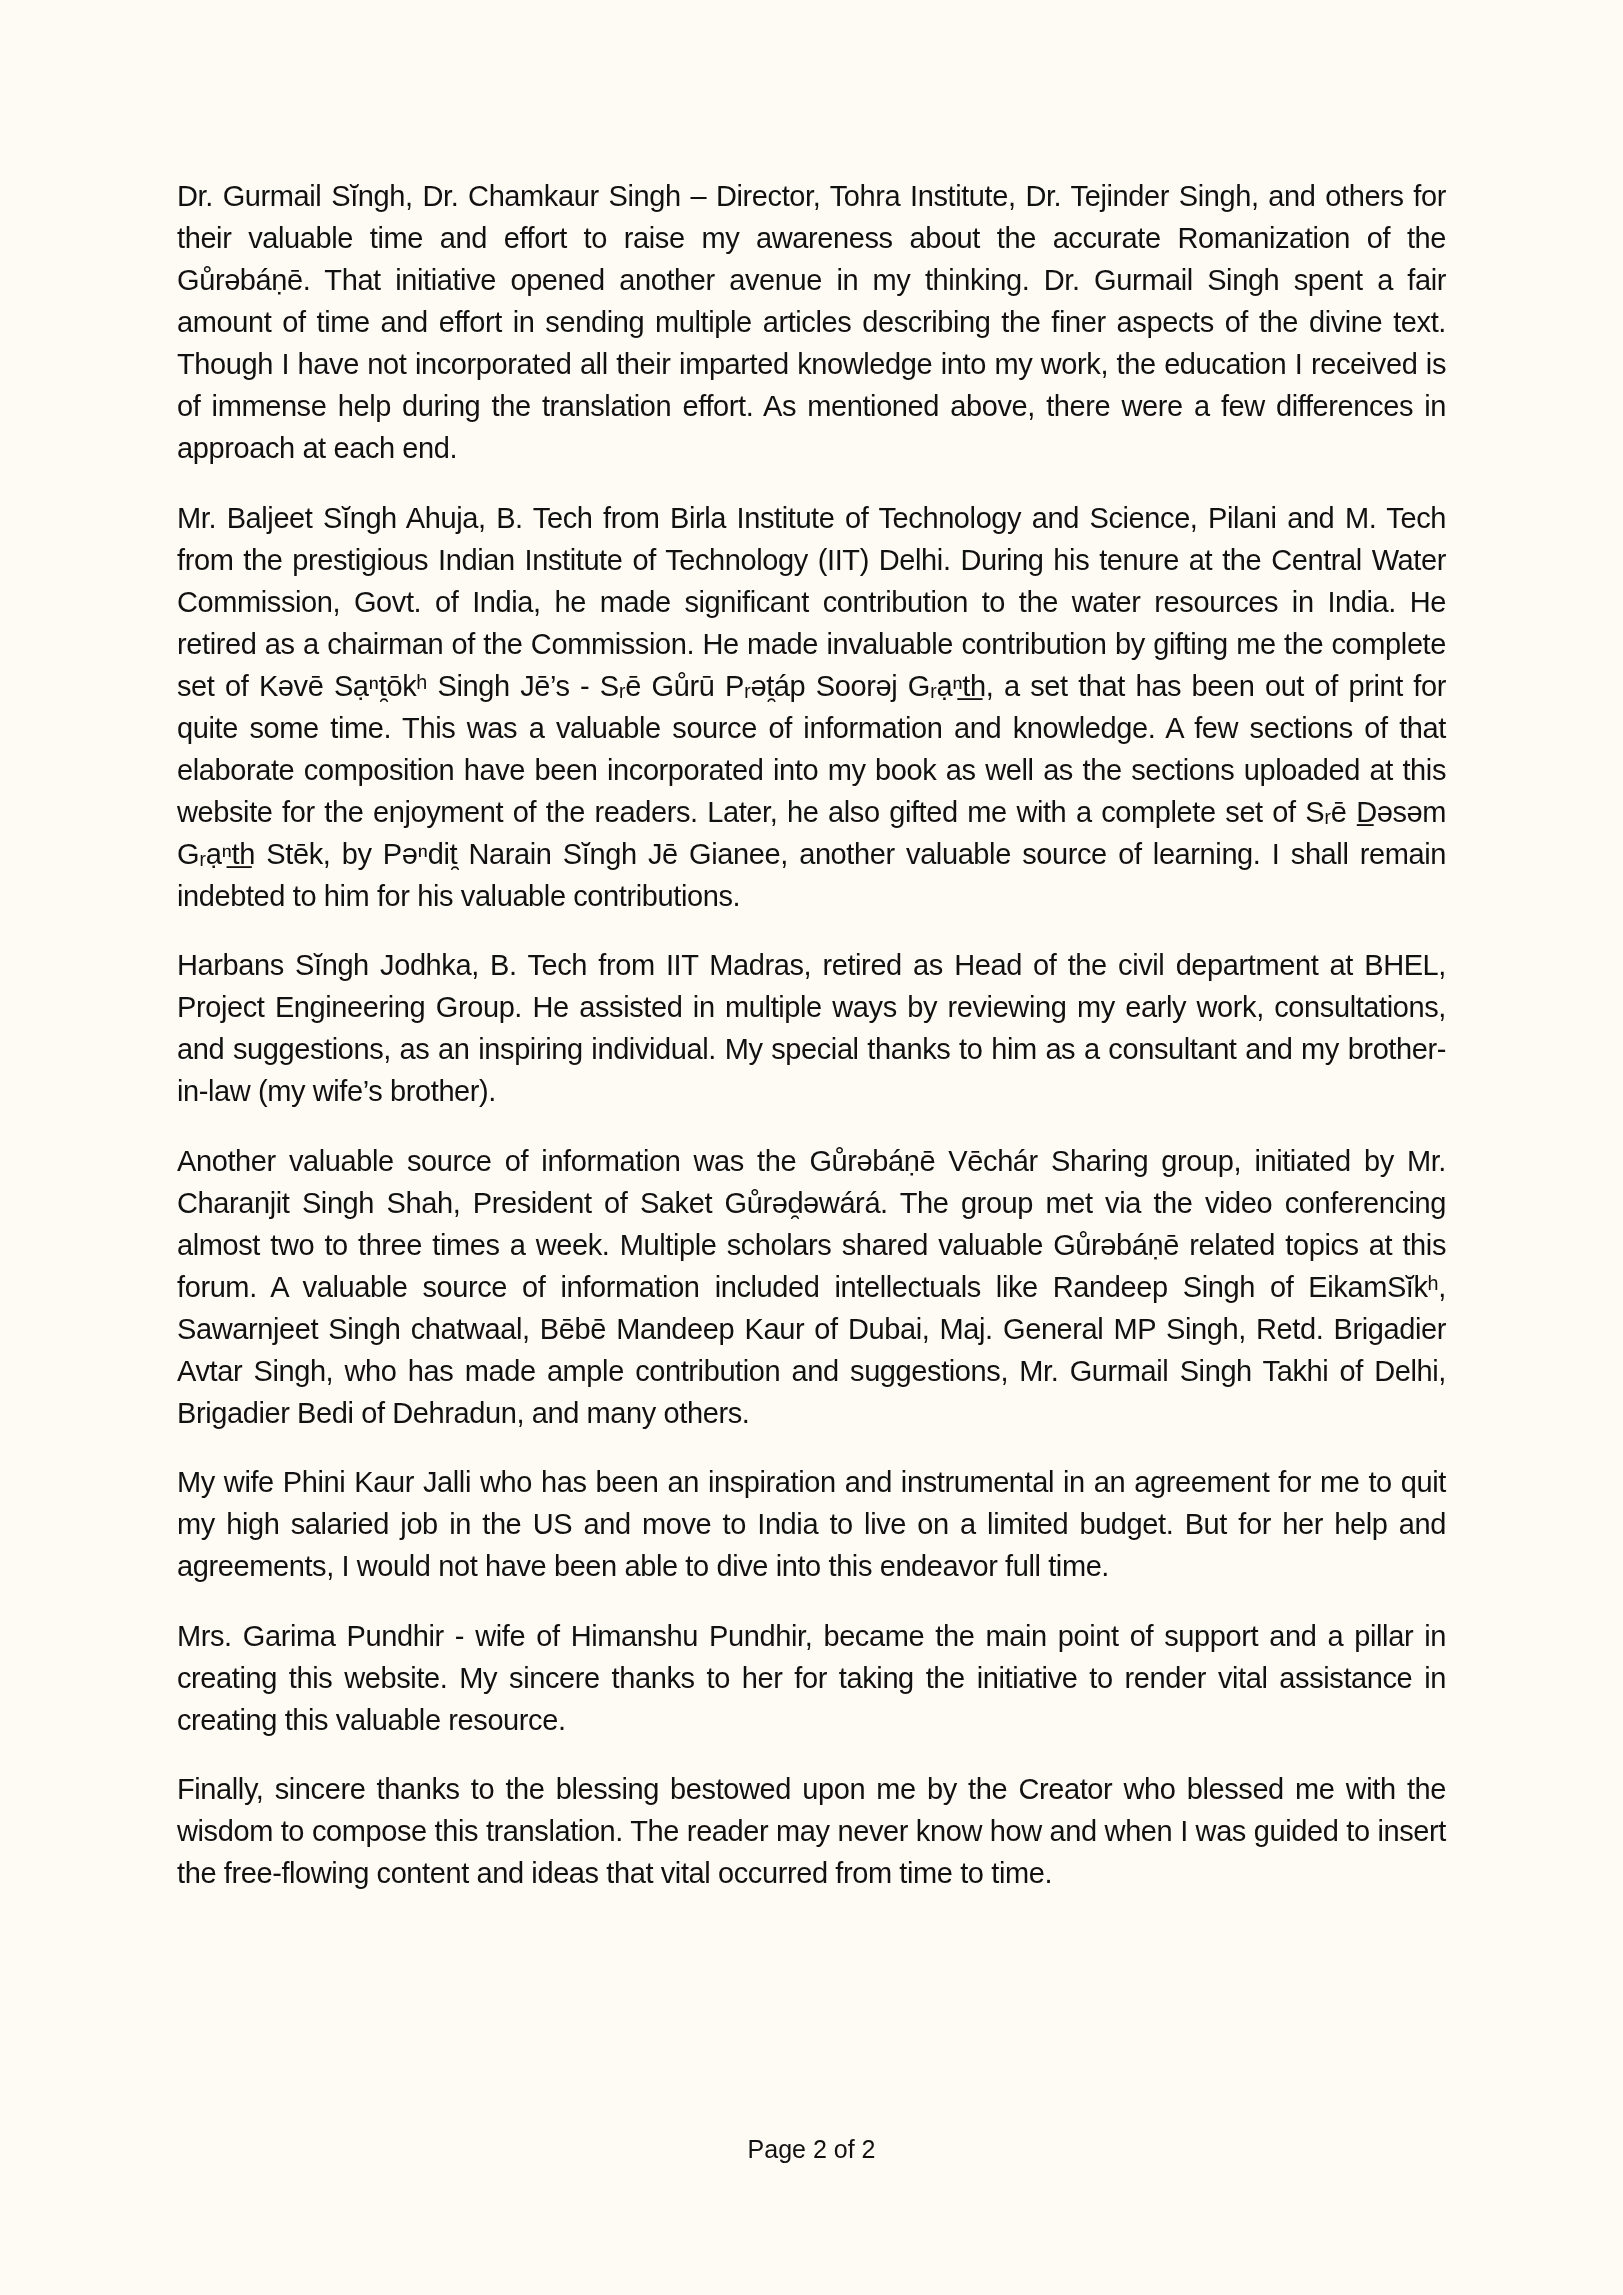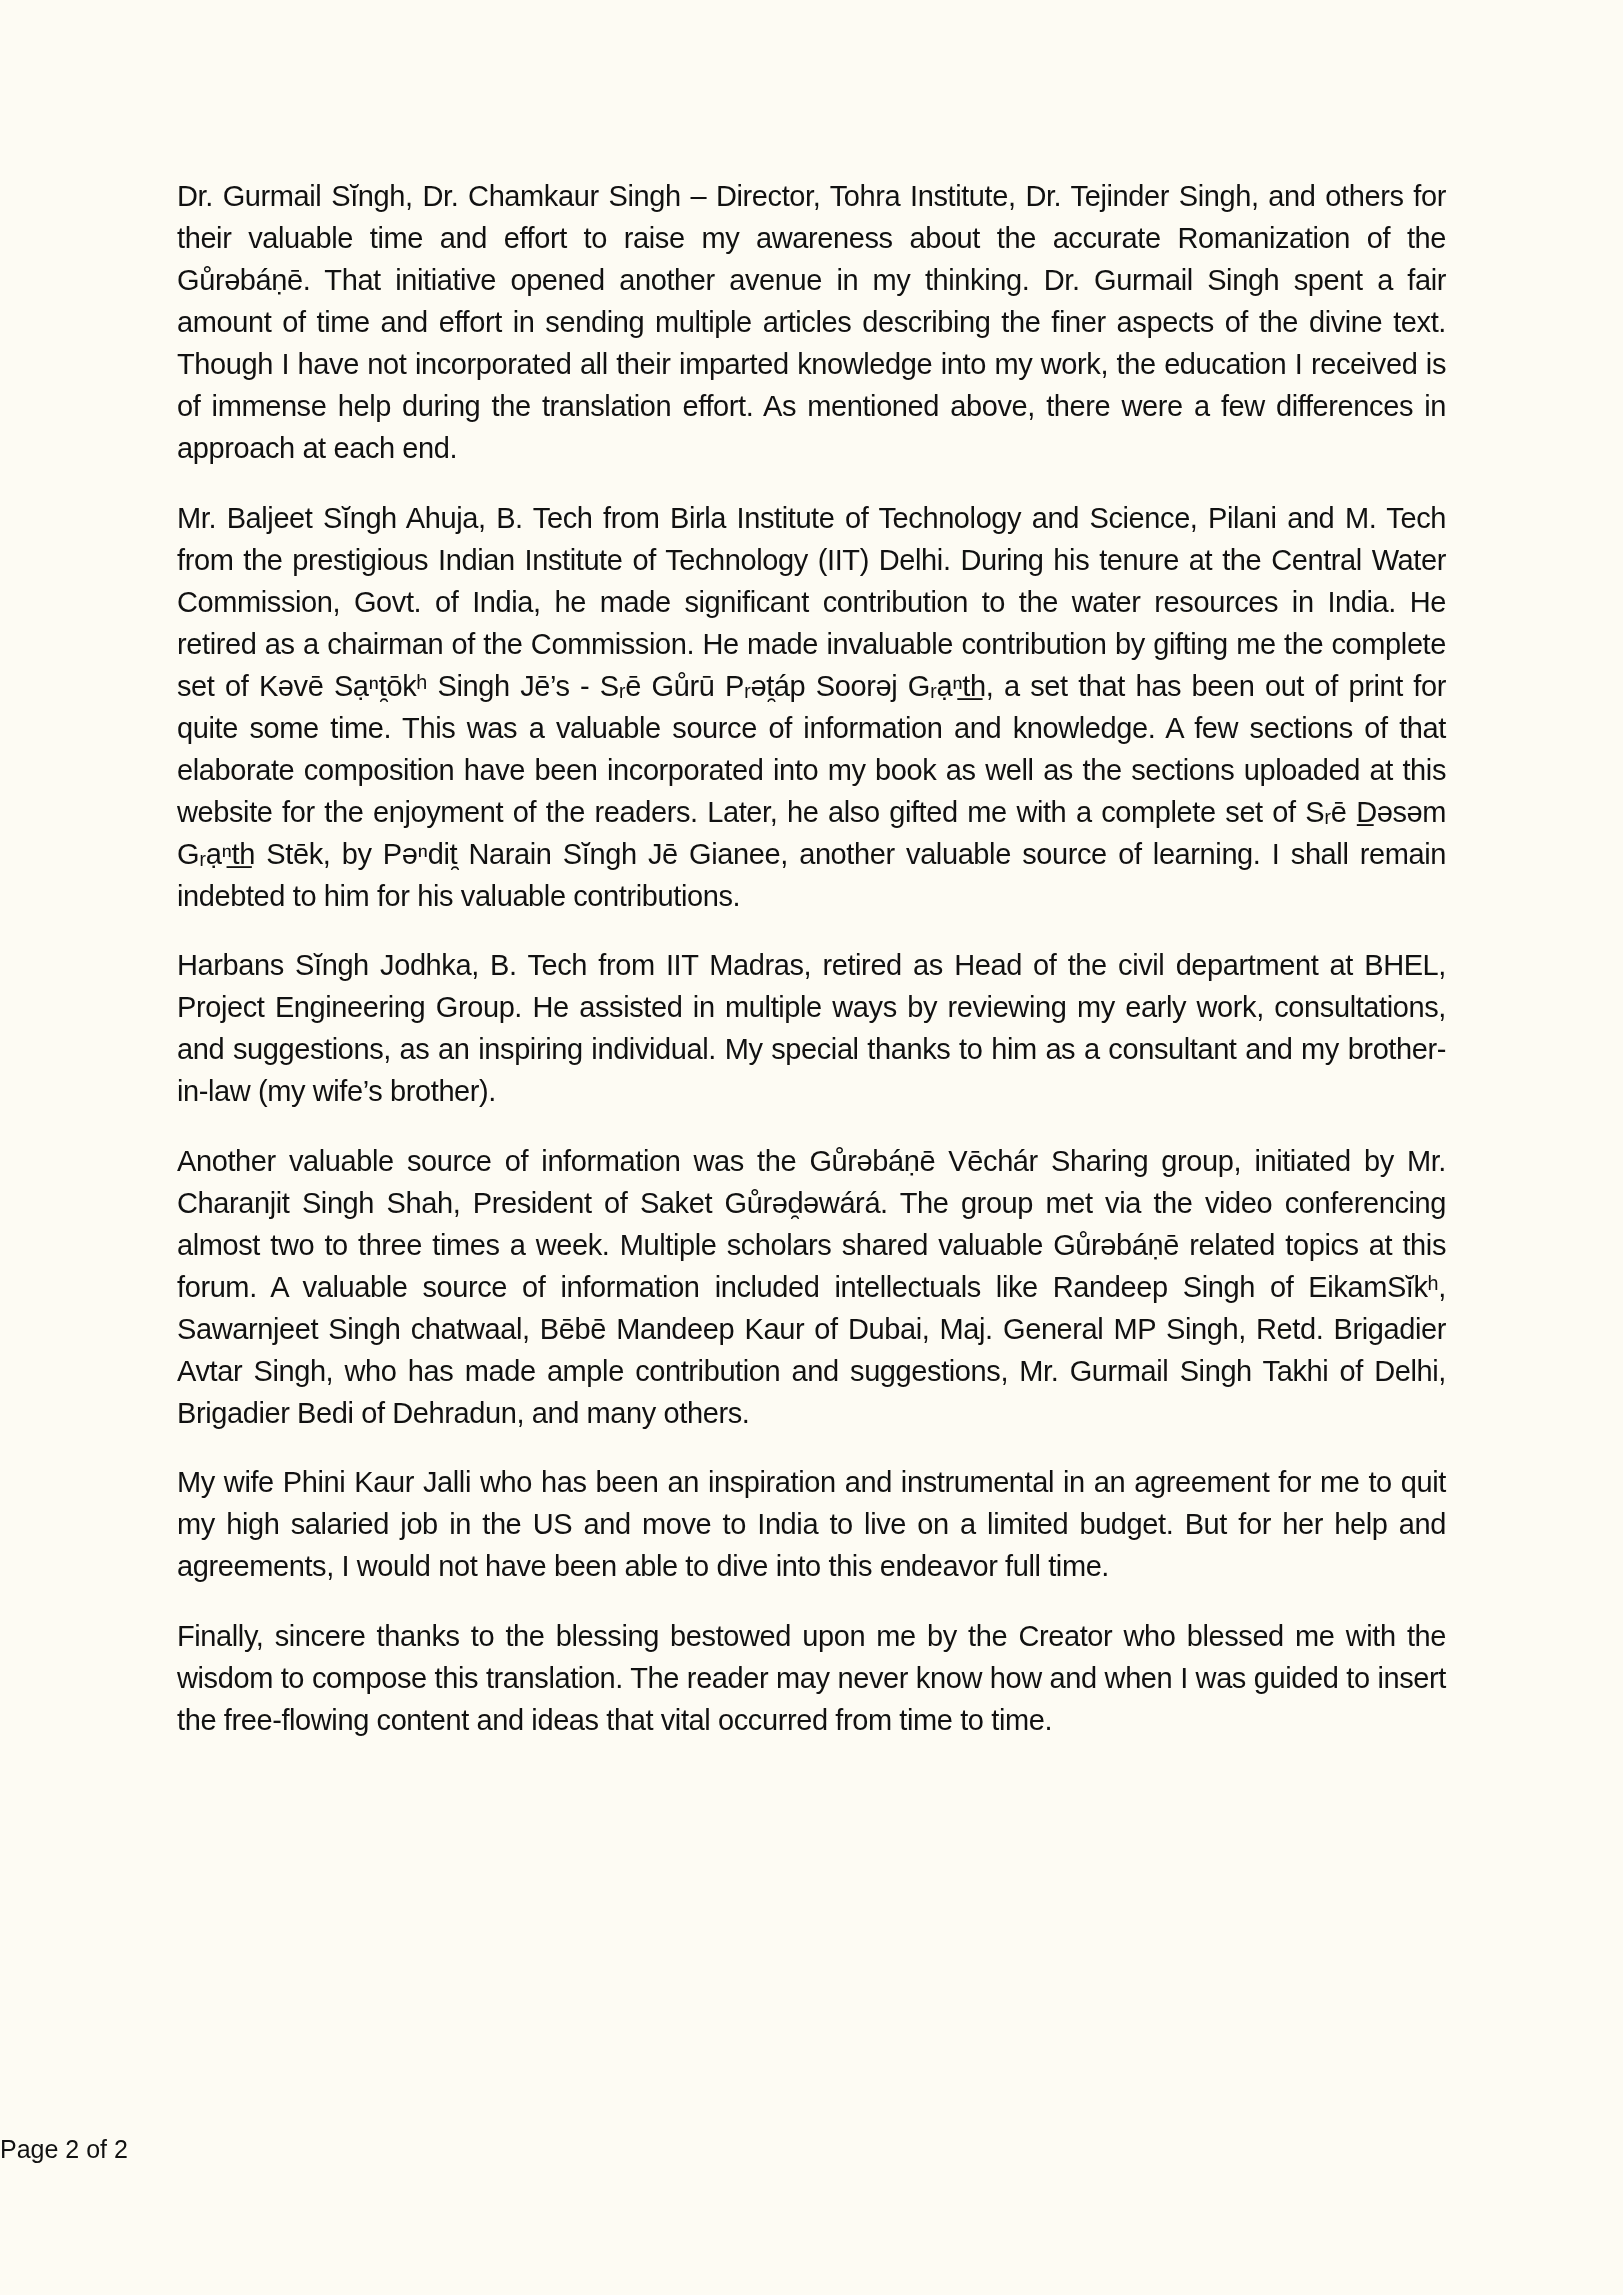--- a/index.html
+++ b/index.html
@@ -23,34 +23,35 @@
     text-align: justify;
     margin: 0 0 27.5px 0;
     letter-spacing: -0.4px;
     word-spacing: 0px;
   }
   .footer {
     position: absolute;
     left: 0;
     right: 0;
     top: 2134px;
-    text-align: left;
+    text-align: center;
     font-size: 25px;
     line-height: 31px;
     color: #111111;
   }
 </style>
 </head>
 <body>
 
 <div class="page">
   <p class="para">Dr. Gurmail Sĭngh, Dr. Chamkaur Singh – Director, Tohra Institute, Dr. Tejinder Singh, and others for their valuable time and effort to raise my awareness about the accurate Romanization of the Gůrəbáṇē. That initiative opened another avenue in my thinking. Dr. Gurmail Singh spent a fair amount of time and effort in sending multiple articles describing the finer aspects of the divine text. Though I have not incorporated all their imparted knowledge into my work, the education I received is of immense help during the translation effort. As mentioned above, there were a few differences in approach at each end.</p>
   <p class="para">Mr. Baljeet Sĭngh Ahuja, B. Tech from Birla Institute of Technology and Science, Pilani and M. Tech from the prestigious Indian Institute of Technology (IIT) Delhi. During his tenure at the Central Water Commission, Govt. of India, he made significant contribution to the water resources in India. He retired as a chairman of the Commission. He made invaluable contribution by gifting me the complete set of Kəvē Sạⁿt̯ōkʰ Singh Jē’s - Sᵣē Gůrū Pᵣət̯áp Soorəj Gᵣạⁿt͟h, a set that has been out of print for quite some time. This was a valuable source of information and knowledge. A few sections of that elaborate composition have been incorporated into my book as well as the sections uploaded at this website for the enjoyment of the readers. Later, he also gifted me with a complete set of Sᵣē D̲əsəm Gᵣạⁿt͟h Stēk, by Pəⁿdit̯ Narain Sĭngh Jē Gianee, another valuable source of learning. I shall remain indebted to him for his valuable contributions.</p>
   <p class="para">Harbans Sĭngh Jodhka, B. Tech from IIT Madras, retired as Head of the civil department at BHEL, Project Engineering Group. He assisted in multiple ways by reviewing my early work, consultations, and suggestions, as an inspiring individual. My special thanks to him as a consultant and my brother-in-law (my wife’s brother).</p>
   <p class="para">Another valuable source of information was the Gůrəbáṇē Vēchár Sharing group, initiated by Mr. Charanjit Singh Shah, President of Saket Gůrəd̯əwárá. The group met via the video conferencing almost two to three times a week. Multiple scholars shared valuable Gůrəbáṇē related topics at this forum. A valuable source of information included intellectuals like Randeep Singh of EikamSĭkʰ, Sawarnjeet Singh chatwaal, Bēbē Mandeep Kaur of Dubai, Maj. General MP Singh, Retd. Brigadier Avtar Singh, who has made ample contribution and suggestions, Mr. Gurmail Singh Takhi of Delhi, Brigadier Bedi of Dehradun, and many others.</p>
   <p class="para">My wife Phini Kaur Jalli who has been an inspiration and instrumental in an agreement for me to quit my high salaried job in the US and move to India to live on a limited budget. But for her help and agreements, I would not have been able to dive into this endeavor full time.</p>
+  <p class="para">Mrs. Garima Pundhir - wife of Himanshu Pundhir, became the main point of support and a pillar in creating this website. My sincere thanks to her for taking the initiative to render vital assistance in creating this valuable resource.</p>
   <p class="para">Finally, sincere thanks to the blessing bestowed upon me by the Creator who blessed me with the wisdom to compose this translation. The reader may never know how and when I was guided to insert the free-flowing content and ideas that vital occurred from time to time.</p>
 
   <div class="footer">
     <span>Page 2 of 2</span>
   </div>
 </div>
 
 
 </body></html>

